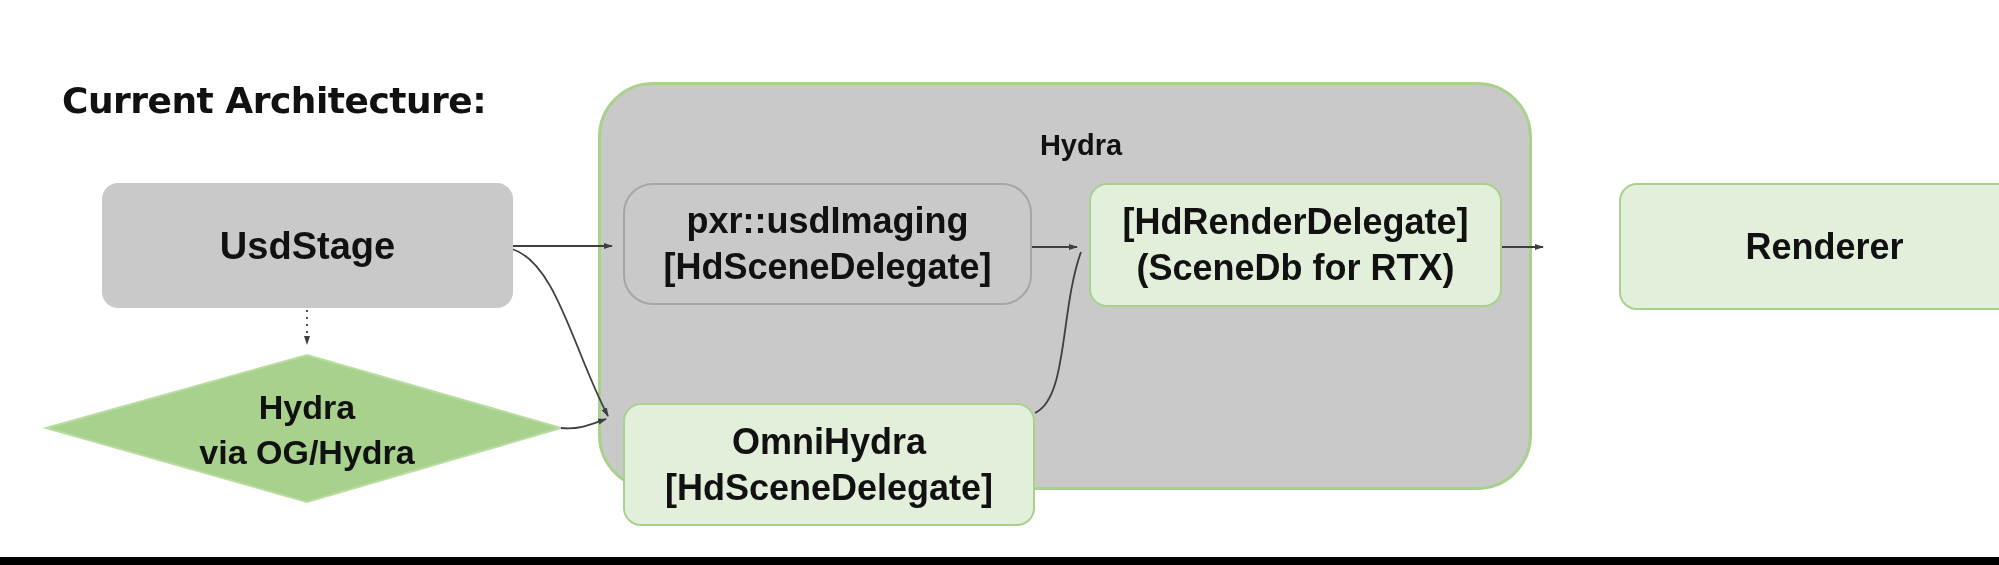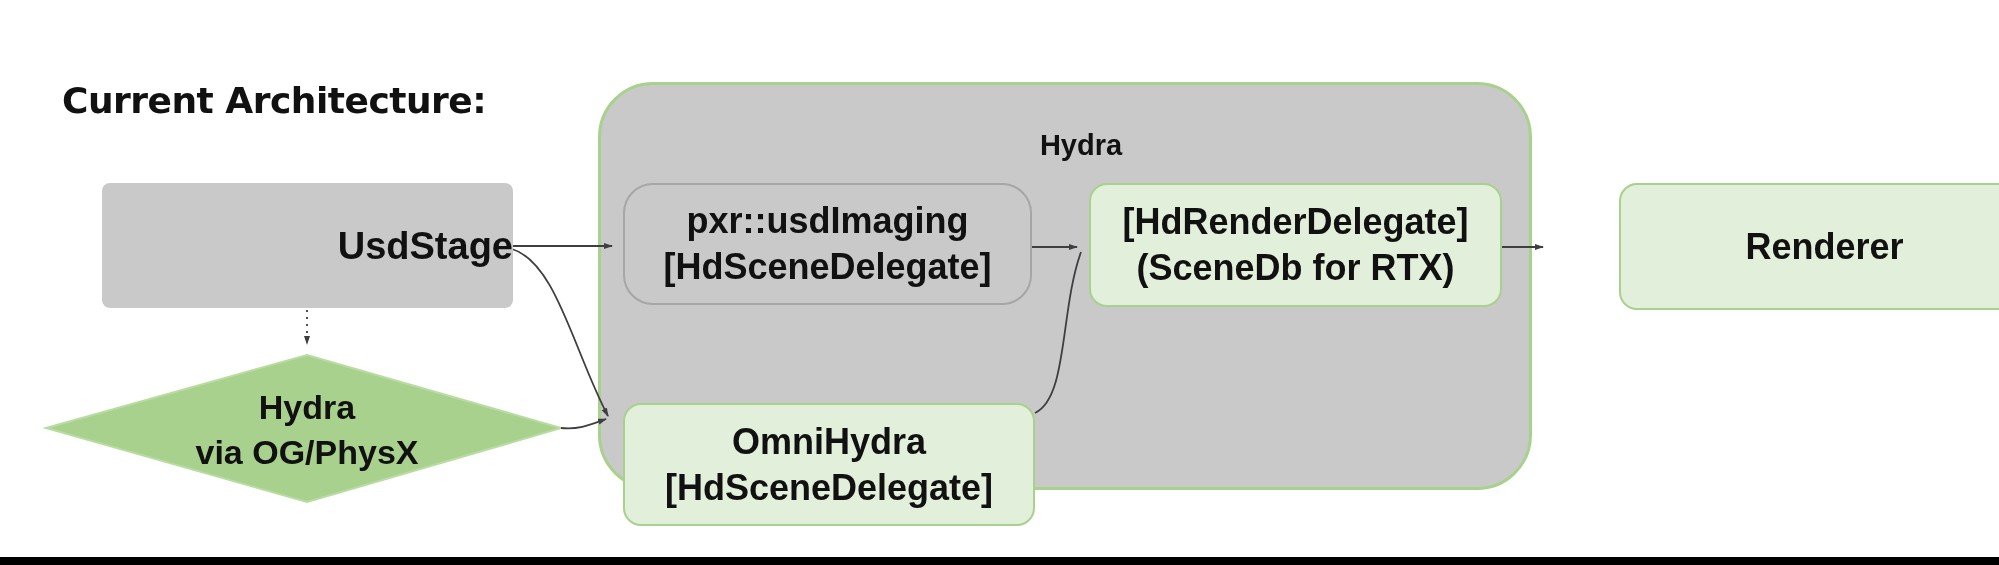--- a/index.html
+++ b/index.html
@@ -13,21 +13,21 @@
   .canvas{position:relative;width:1999px;height:565px;background:var(--background);overflow:hidden;font-weight:bold;}
   .slide-title{
     position:absolute;left:62px;top:80px;
     font-family:"DejaVu Sans",sans-serif;font-size:36px;letter-spacing:-0.5px;
     color:var(--text);white-space:nowrap;
   }
   .node{
     position:absolute;display:flex;flex-direction:column;justify-content:center;
     align-items:center;text-align:center;font-size:36px;line-height:46px;z-index:3;
   }
-  .gray-box{background:var(--gray_fill);border-radius:8px;align-items:flex-end;}
+  .gray-box{background:var(--gray_fill);border-radius:16px;}
   .gray-box-bordered{background:var(--gray_fill);border:2px solid var(--gray_border);border-radius:30px;}
   .green-box{background:var(--green_fill_light);border:2px solid var(--green_border);border-radius:18px;}
   .group{
     position:absolute;left:598px;top:82px;width:934px;height:408px;
     background:var(--gray_fill);border:3px solid var(--green_border);
     border-radius:55px;z-index:1;
   }
   .group-label{
     position:absolute;top:38px;left:16px;width:100%;text-align:center;
     font-size:29px;line-height:44px;
@@ -97,17 +97,17 @@
     <span>[HdRenderDelegate]</span>
     <span>(SceneDb for RTX)</span>
   </div>
 
   <div id="renderer" class="node green-box">
     <span>Renderer</span>
   </div>
 
   <div id="fabric-label" class="node">
     <span>Hydra</span>
-    <span>via OG/PhysX</span>
+    <span>via OG/Hydra</span>
   </div>
 
   <div class="footer-bar"></div>
 </div>
 
 </body></html>

